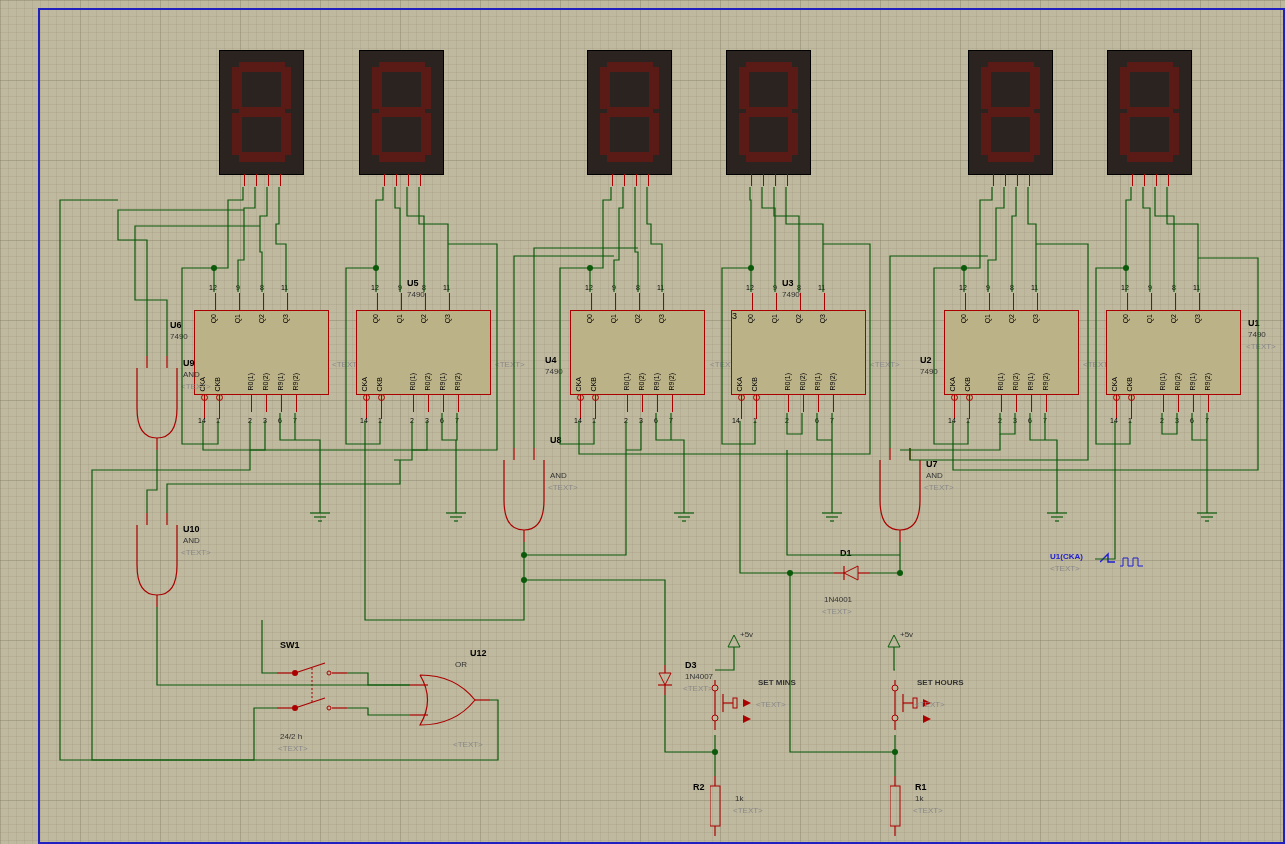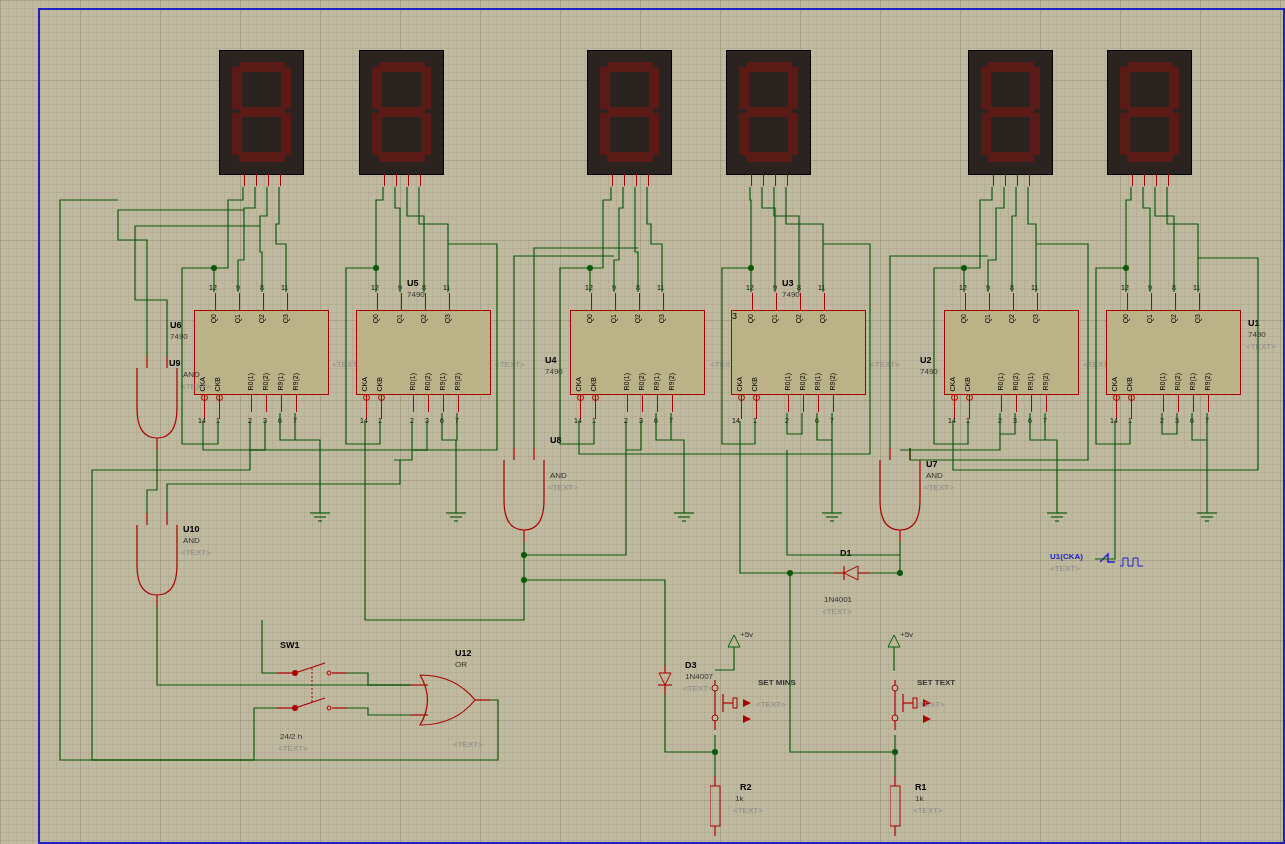--- a/index.html
+++ b/index.html
@@ -358,21 +358,21 @@
 <div class="tlbl" style="left:1246px;top:342px">&lt;TEXT&gt;</div>
 
 <div class="gate" style="left:127px;top:368px">
   <svg width="60" height="80">
         <path d="M10 0 L10 40 Q10 70 30 70 Q50 70 50 40 L50 0" class="wirer"></path>
         <line x1="20" y1="0" x2="20" y2="-12" class="wirer"></line>
         <line x1="40" y1="0" x2="40" y2="-12" class="wirer"></line>
         <line x1="30" y1="70" x2="30" y2="82" class="wirer"></line>
       </svg>
 </div>
-<div class="lbl" style="left:169px;top:358px">U9</div>
+<div class="lbl" style="left:183px;top:358px">U9</div>
 <div class="slbl" style="left:183px;top:370px">AND</div>
 <div class="tlbl" style="left:181px;top:382px">&lt;TEXT&gt;</div>
 
 <div class="gate" style="left:127px;top:525px">
   <svg width="60" height="80">
         <path d="M10 0 L10 40 Q10 70 30 70 Q50 70 50 40 L50 0" class="wirer"></path>
         <line x1="20" y1="0" x2="20" y2="-12" class="wirer"></line>
         <line x1="40" y1="0" x2="40" y2="-12" class="wirer"></line>
         <line x1="30" y1="70" x2="30" y2="82" class="wirer"></line>
       </svg>
@@ -406,21 +406,21 @@
 <div class="tlbl" style="left:924px;top:483px">&lt;TEXT&gt;</div>
 
 <div class="gate" style="left:420px;top:665px">
   <svg width="70" height="70">
         <path d="M0 10 Q35 10 55 35 Q35 60 0 60 Q15 35 0 10" class="wirer"></path>
         <line x1="8" y1="20" x2="-10" y2="20" class="wirer"></line>
         <line x1="8" y1="50" x2="-10" y2="50" class="wirer"></line>
         <line x1="55" y1="35" x2="70" y2="35" class="wirer"></line>
       </svg>
 </div>
-<div class="lbl" style="left:455px;top:648px">U12</div>
+<div class="lbl" style="left:470px;top:648px">U12</div>
 <div class="slbl" style="left:455px;top:660px">OR</div>
 <div class="tlbl" style="left:453px;top:740px">&lt;TEXT&gt;</div>
 
 <div class="sw" style="left:277px;top:658px">
   <svg width="80" height="70">
     <line x1="0" y1="15" x2="15" y2="15" class="wirer"></line>
         <circle cx="18" cy="15" r="3" class="dotr"></circle>
     <line x1="55" y1="15" x2="70" y2="15" class="wirer"></line>
         <circle cx="52" cy="15" r="2" fill="none" stroke="#a00"></circle>
     <line x1="18" y1="15" x2="48" y2="5" class="wirer"></line>
@@ -460,31 +460,31 @@
     <line x1="12" y1="11" x2="12" y2="35" class="wirer"></line>
     <line x1="12" y1="5" x2="12" y2="-10" class="wirer"></line>
         <line x1="12" y1="41" x2="12" y2="56" class="wirer"></line>
     <line x1="20" y1="14" x2="20" y2="32" class="wirer"></line>
         <line x1="20" y1="23" x2="30" y2="23" class="wirer"></line>
     <rect x="30" y="18" width="4" height="10" fill="none" stroke="#a00"></rect>
     <polygon points="40,19 48,23 40,27" fill="#a00"></polygon>
         <polygon points="40,33 48,29 40,25" fill="#a00" transform="translate(0,10)"></polygon>
   </svg>
 </div>
-<div class="slbl" style="left:917px;top:678px;font-weight:bold">SET TEXT</div>
+<div class="slbl" style="left:917px;top:678px;font-weight:bold">SET HOURS</div>
 <div class="tlbl" style="left:915px;top:700px">&lt;TEXT&gt;</div>
 
 <div class="res" style="left:710px;top:776px">
   <svg width="20" height="60">
         <line x1="5" y1="0" x2="5" y2="10" class="wirer"></line>
         <rect x="0" y="10" width="10" height="40" fill="none" stroke="#a00"></rect>
         <line x1="5" y1="50" x2="5" y2="60" class="wirer"></line>
       </svg>
 </div>
-<div class="lbl" style="left:740px;top:782px">R2</div>
+<div class="lbl" style="left:693px;top:782px">R2</div>
 <div class="slbl" style="left:735px;top:794px">1k</div>
 <div class="tlbl" style="left:733px;top:806px">&lt;TEXT&gt;</div>
 
 <div class="res" style="left:890px;top:776px">
   <svg width="20" height="60">
         <line x1="5" y1="0" x2="5" y2="10" class="wirer"></line>
         <rect x="0" y="10" width="10" height="40" fill="none" stroke="#a00"></rect>
         <line x1="5" y1="50" x2="5" y2="60" class="wirer"></line>
       </svg>
 </div>

